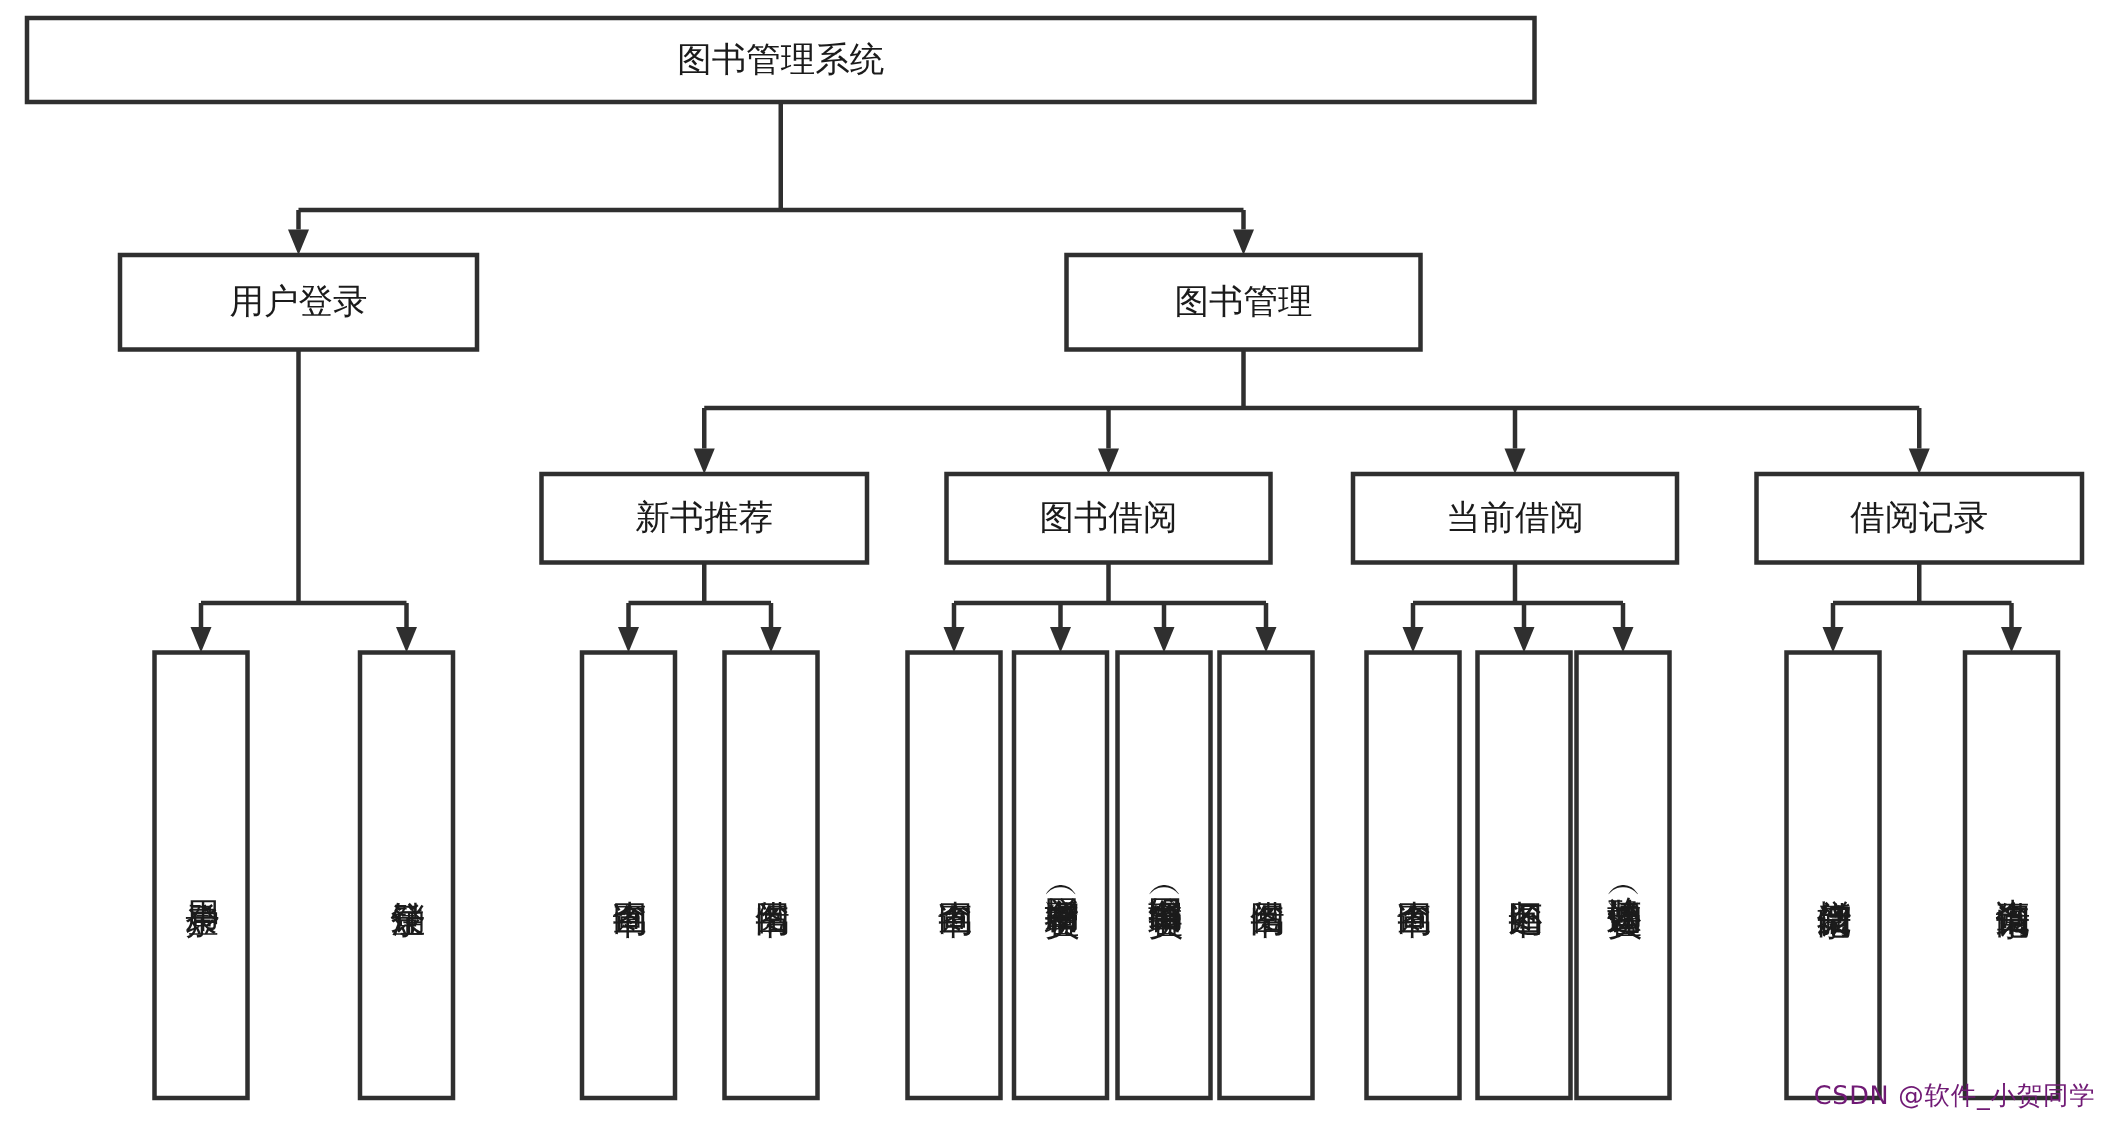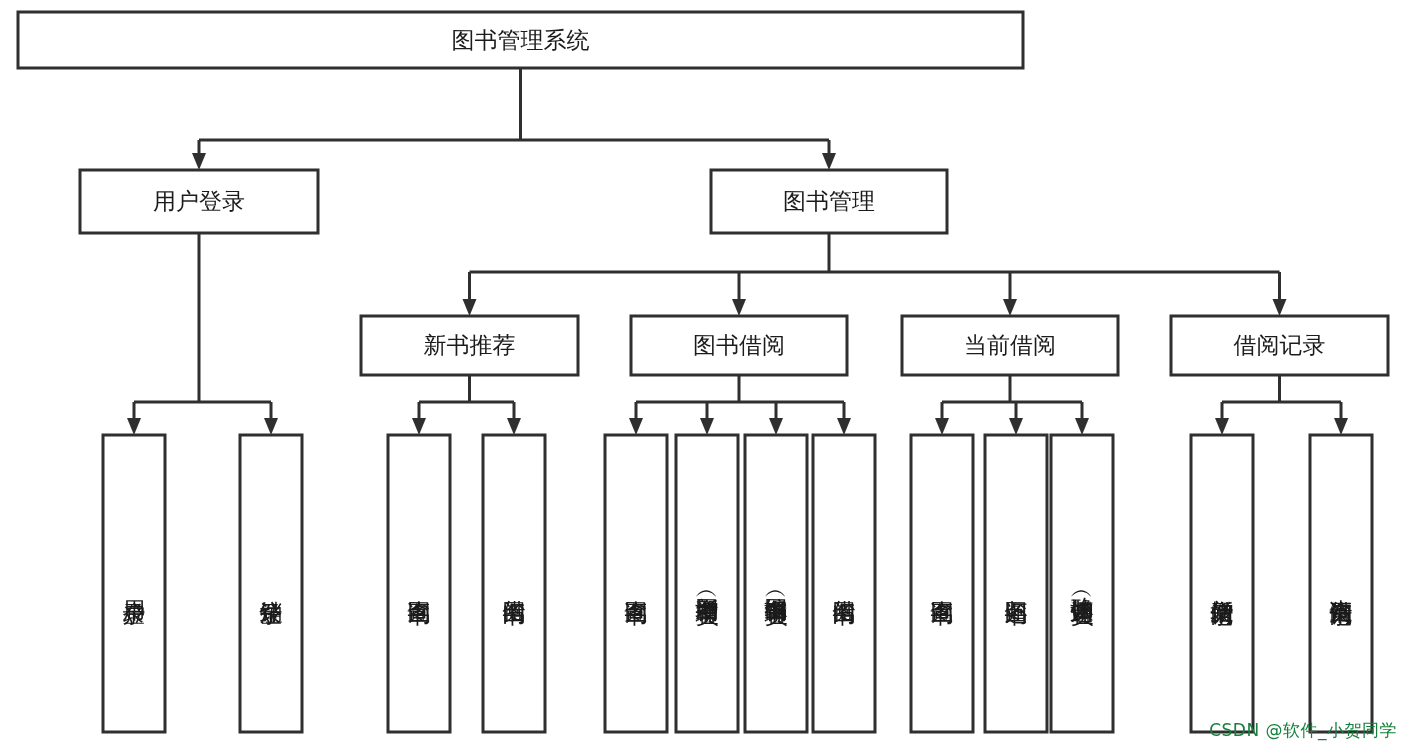--- a/index.html
+++ b/index.html
@@ -62,21 +62,21 @@
     letter-spacing: 1px;
     white-space: nowrap;
     pointer-events: none;
   }
   .watermark {
     position: absolute;
     right: 8px;
     bottom: 5px;
     font-family: "DejaVu Sans", "Liberation Sans", sans-serif;
     font-size: 17px;
-    color: #15803d;
+    color: #701a75;
     letter-spacing: 0.5px;
     white-space: nowrap;
   }
 </style>
 </head>
 <body>
 
 <div id="diagram-root">
 
   <svg class="flow" viewBox="0 0 1405 747">

